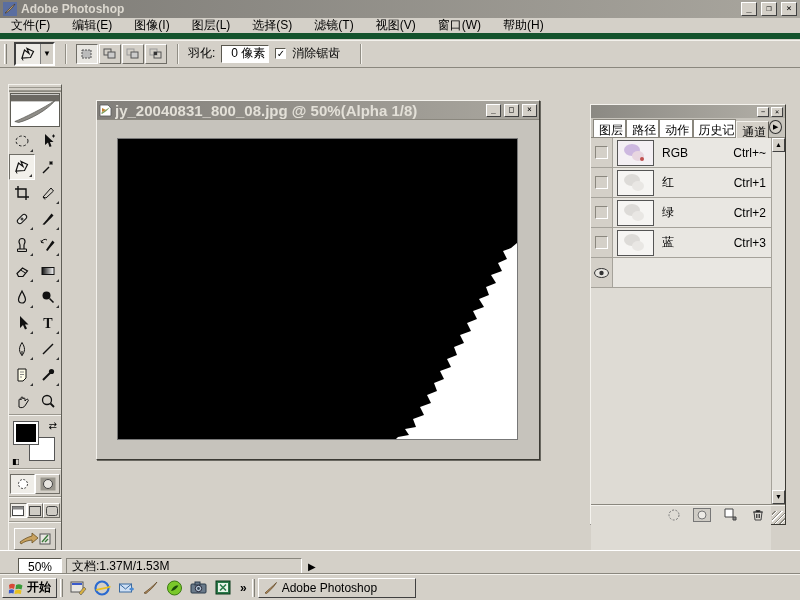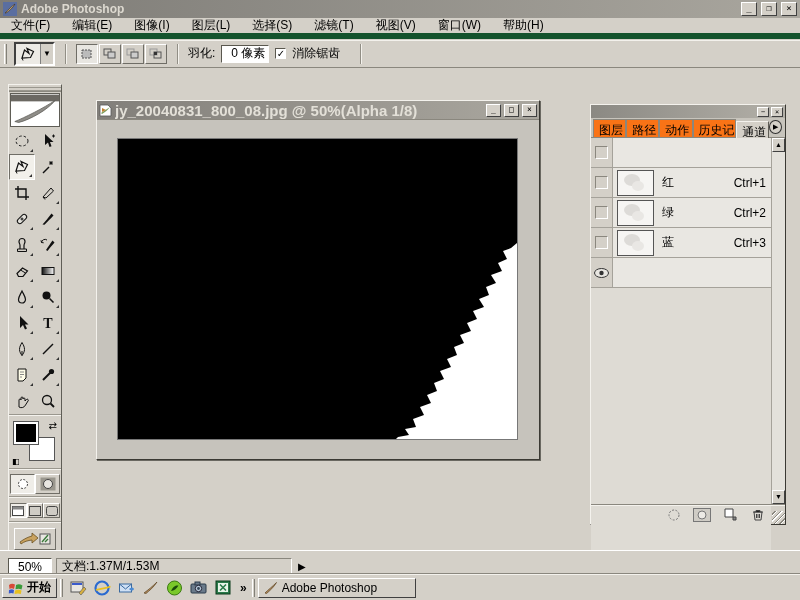--- a/index.html
+++ b/index.html
@@ -69,21 +69,21 @@
     font-size:8px;line-height:10px;text-align:center;font-family:"DejaVu Sans Mono",monospace;}
   .dw-body{position:relative;width:100%;height:340px;background:#c6c3bc;border-top:1px solid #8a877e;}
   .canvas{position:absolute;left:20px;top:18px;width:401px;height:302px;background:#000;border:1px solid #777;}
   
   .palette{position:absolute;left:590px;top:104px;width:196px;height:421px;
     background:#d4d0c8;border:1px solid;border-color:#f4f2ed #3a3933 #3a3933 #f4f2ed;display:flex;flex-direction:column;}
   .pal-title{height:13px;background:linear-gradient(90deg,#8b8983,#b3b0a8);display:flex;justify-content:flex-end;align-items:center;gap:2px;padding:0 2px;}
   .pal-btn{width:12px;height:10px;background:#d4d0c8;border:1px solid;border-color:#fff #404040 #404040 #fff;
     font-size:7px;line-height:8px;text-align:center;font-family:"DejaVu Sans Mono",monospace;}
   .pal-tabs{height:20px;display:flex;align-items:flex-end;background:#c7c4bc;border-bottom:1px solid #8a877e;padding-left:2px;}
-  .tab{padding:2px 5px;border:1px solid #8a877e;border-bottom:none;background:#f97316;height:18px;
+  .tab{padding:2px 5px;border:1px solid #8a877e;border-bottom:none;background:#ffffff;height:18px;
     white-space:nowrap;overflow:hidden;max-width:44px;}
   .tab.active{background:#d4d0c8;font-weight:normal;height:17px;border-color:#f4f2ed #5f5d56 transparent #f4f2ed;position:relative;top:1px;}
   .pal-menu{margin-left:auto;margin-bottom:3px;margin-right:3px;width:14px;height:14px;border-radius:50%;
     border:1px solid #333;display:flex;align-items:center;justify-content:center;font-size:7px;background:#d4d0c8;}
   .pal-rows{flex:1;display:flex;position:relative;background:#dedbd4;}
   .rows-col{flex:1;}
   .ch-row{height:30px;display:flex;align-items:stretch;border-bottom:1px solid #a5a29a;background:#e9e7e2;}
   .eye-cell{width:22px;border-right:1px solid #a5a29a;background:#d4d0c8;display:flex;align-items:center;justify-content:center;}
   .eye-box{width:13px;height:13px;border:1px solid;border-color:#8a877e #fff #fff #8a877e;background:#d4d0c8;display:flex;align-items:center;justify-content:center;}
   .ch-main{flex:1;display:flex;align-items:center;gap:8px;padding:0 5px 0 4px;}
@@ -95,21 +95,21 @@
   .pal-scroll{width:14px;border-left:1px solid #a5a29a;background:#e3e1db;display:flex;flex-direction:column;justify-content:space-between;}
   .sb-btn{height:14px;background:#d4d0c8;border:1px solid;border-color:#fff #404040 #404040 #fff;
     font-size:7px;text-align:center;line-height:12px;}
   .pal-bottom{height:20px;border-top:1px solid #8a877e;box-shadow:inset 0 1px 0 #f4f2ed;
     display:flex;align-items:center;justify-content:flex-end;gap:10px;padding-right:18px;position:relative;}
   .pb-icon{width:18px;height:14px;display:flex;align-items:center;justify-content:center;}
   .grip-corner{position:absolute;right:0;bottom:0;width:13px;height:13px;
     background:repeating-linear-gradient(135deg,#d4d0c8 0 2px,#8a877e 2px 3px,#fff 3px 4px);}
   
   .statusbar{position:absolute;left:0;top:550px;width:100%;height:32px;background:#d4d0c8;
-    border-top:1px solid #fff;display:flex;align-items:center;gap:4px;padding:0 8px;}
+    border-top:1px solid #fff;display:flex;align-items:center;gap:4px;padding:0 18px;}
   .zoom-field{width:44px;height:18px;background:#fff;border:1px solid;border-color:#5a584f #fff #fff #5a584f;
     text-align:center;line-height:16px;}
   .st-panel{height:18px;border:1px solid;border-color:#8a877e #fff #fff #8a877e;display:flex;align-items:center;padding:0 5px;}
   .doc-panel{width:236px;}
   .hint-panel{flex:1;}
   .st-arrow{font-size:10px;margin:0 2px;}
   
   .taskbar{position:absolute;left:0;top:574px;width:100%;height:26px;background:#d4d0c8;
     border-top:1px solid #f4f2ed;box-shadow:0 -1px 0 #8a877e;display:flex;align-items:center;gap:3px;padding:0 2px;}
   .start-btn{height:20px;display:flex;align-items:center;gap:3px;padding:0 5px;
@@ -447,20 +447,32 @@
       <span class="tab">历史记</span>
       <span class="tab active">通道</span>
       <span class="pal-menu">▶</span>
     </div>
     <div class="pal-rows">
       <div class="rows-col">
         <div class="ch-row">
           <span class="eye-cell">
               <span class="eye-box"></span>
             </span>
+          <span class="ch-main">
+            <span class="thumb">
+                <svg width="35" height="24" viewBox="0 0 35 24">
+                  <rect width="35" height="24" fill="#f4f0f4"></rect>
+                  <ellipse cx="14" cy="9" rx="8" ry="6" fill="#cdb8e0"></ellipse>
+                  <ellipse cx="20" cy="15" rx="6" ry="5" fill="#e8d6e0"></ellipse>
+                  <circle cx="24" cy="18" r="2" fill="#c05050"></circle>
+                </svg>
+              </span>
+            <span class="ch-name">RGB</span>
+            <span class="ch-key">Ctrl+~</span>
+          </span>
         </div>
         <div class="ch-row">
           <span class="eye-cell">
               <span class="eye-box"></span>
             </span>
           <span class="ch-main">
             <span class="thumb">
                 <svg width="35" height="24" viewBox="0 0 35 24">
                   <rect width="35" height="24" fill="#f6f5f3"></rect>
                   <ellipse cx="14" cy="9" rx="8" ry="6" fill="#dddbd8"></ellipse>

